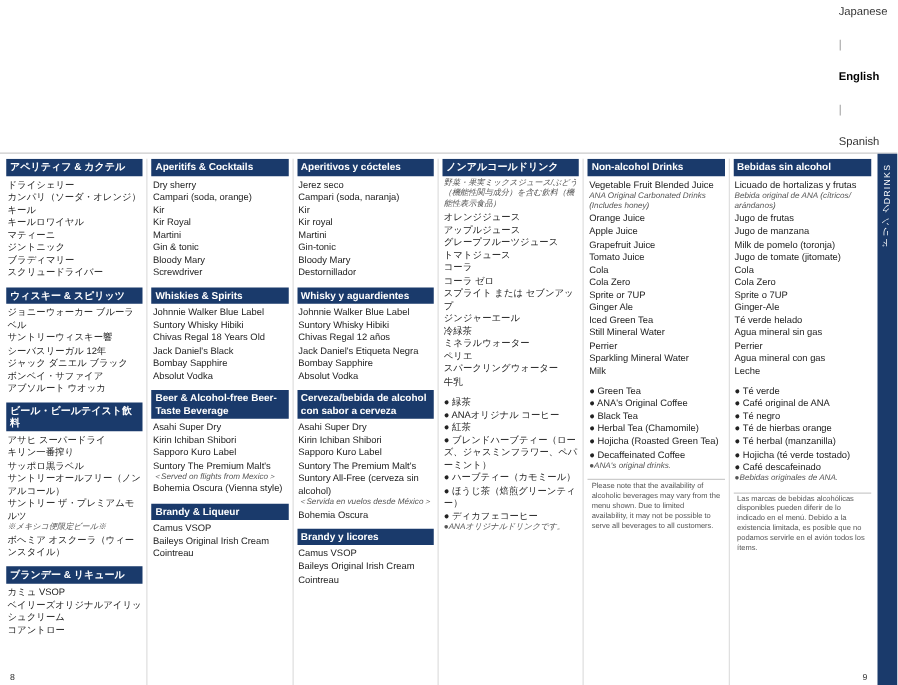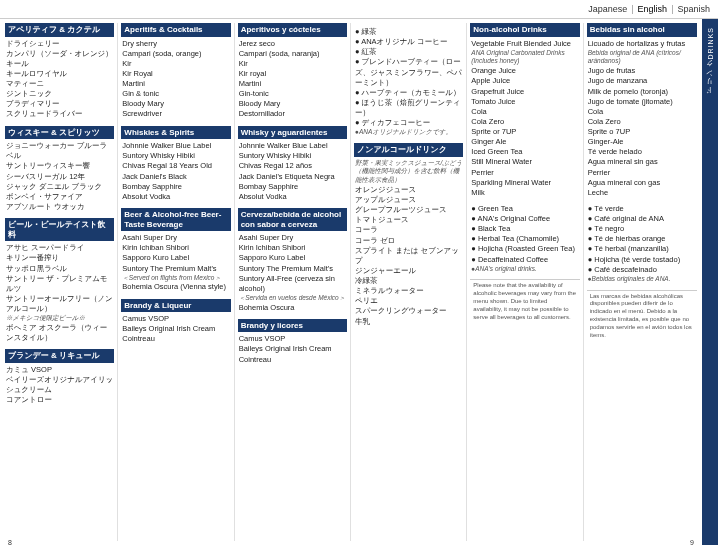--- a/index.html
+++ b/index.html
@@ -18,27 +18,28 @@
       display: flex;
       justify-content: flex-end;
       align-items: center;
       padding: 4px 8px;
       border-bottom: 1px solid #ccc;
       font-size: 9px;
       color: #333;
     }
     .header-lang {
       display: flex;
-      gap: 4px;
+      gap: 16px;
+      flex-direction: column;
     }
     .header-lang span {
       cursor: pointer;
     }
     .header-lang .active {
-      font-weight: normal;
+      font-weight: bold;
       color: #000;
     }
     .header-lang .sep {
       color: #999;
     }
 
     
     .page-container {
       display: flex;
       flex-direction: row;
@@ -175,22 +176,22 @@
           <div class="item">ジャック ダニエル ブラック</div>
           <div class="item">ボンベイ・サファイア</div>
           <div class="item">アブソルート ウオッカ</div>
         </div>
 
         <div class="section subsection-gap">
           <div class="section-header">ビール・ビールテイスト飲料</div>
           <div class="item">アサヒ スーパードライ</div>
           <div class="item">キリン一番搾り</div>
           <div class="item">サッポロ黒ラベル</div>
+          <div class="item">サントリーオールフリー（ノンアルコール）</div>
           <div class="item">サントリー ザ・プレミアムモルツ</div>
-          <div class="item">サントリーオールフリー（ノンアルコール）</div>
           <div class="item small-note">※メキシコ便限定ビール※</div>
           <div class="item">ボヘミア オスクーラ（ウィーンスタイル）</div>
         </div>
 
         <div class="section subsection-gap">
           <div class="section-header">ブランデー &amp; リキュール</div>
           <div class="item">カミュ VSOP</div>
           <div class="item">ベイリーズオリジナルアイリッシュクリーム</div>
           <div class="item">コアントロー</div>
         </div>
@@ -273,46 +274,46 @@
 
         <div class="section subsection-gap">
           <div class="section-header">Brandy y licores</div>
           <div class="item">Camus VSOP</div>
           <div class="item">Baileys Original Irish Cream</div>
           <div class="item">Cointreau</div>
         </div>
       </div>
 
       <div class="col">
-        <div class="section subsection-gap">
-          <div class="item">● 緑茶</div>
-          <div class="item">● ANAオリジナル コーヒー</div>
-          <div class="item">● 紅茶</div>
-          <div class="item">● ブレンドハーブティー（ローズ、ジャスミンフラワー、ペパーミント）</div>
-          <div class="item">● ハーブティー（カモミール）</div>
-          <div class="item">● ほうじ茶（焙煎グリーンティー）</div>
-          <div class="item">● ディカフェコーヒー</div>
-          <div class="item small-note">●ANAオリジナルドリンクです。</div>
-        </div>
         <div class="section">
           <div class="section-header">ノンアルコールドリンク</div>
           <div class="item small-note">野菜・果実ミックスジュース/ぶどう（機能性関与成分）を含む飲料（機能性表示食品）</div>
           <div class="item">オレンジジュース</div>
           <div class="item">アップルジュース</div>
           <div class="item">グレープフルーツジュース</div>
           <div class="item">トマトジュース</div>
           <div class="item">コーラ</div>
           <div class="item">コーラ ゼロ</div>
           <div class="item">スプライト または セブンアップ</div>
           <div class="item">ジンジャーエール</div>
           <div class="item">冷緑茶</div>
           <div class="item">ミネラルウォーター</div>
           <div class="item">ペリエ</div>
           <div class="item">スパークリングウォーター</div>
           <div class="item">牛乳</div>
+        </div>
+        <div class="section subsection-gap">
+          <div class="item">● 緑茶</div>
+          <div class="item">● ANAオリジナル コーヒー</div>
+          <div class="item">● 紅茶</div>
+          <div class="item">● ブレンドハーブティー（ローズ、ジャスミンフラワー、ペパーミント）</div>
+          <div class="item">● ハーブティー（カモミール）</div>
+          <div class="item">● ほうじ茶（焙煎グリーンティー）</div>
+          <div class="item">● ディカフェコーヒー</div>
+          <div class="item small-note">●ANAオリジナルドリンクです。</div>
         </div>
       </div>
 
       <div class="col">
         <div class="section">
           <div class="section-header">Non-alcohol Drinks</div>
           <div class="item">Vegetable Fruit Blended Juice</div>
           <div class="item small-note">ANA Original Carbonated Drinks (Includes honey)</div>
           <div class="item">Orange Juice</div>
           <div class="item">Apple Juice</div>

